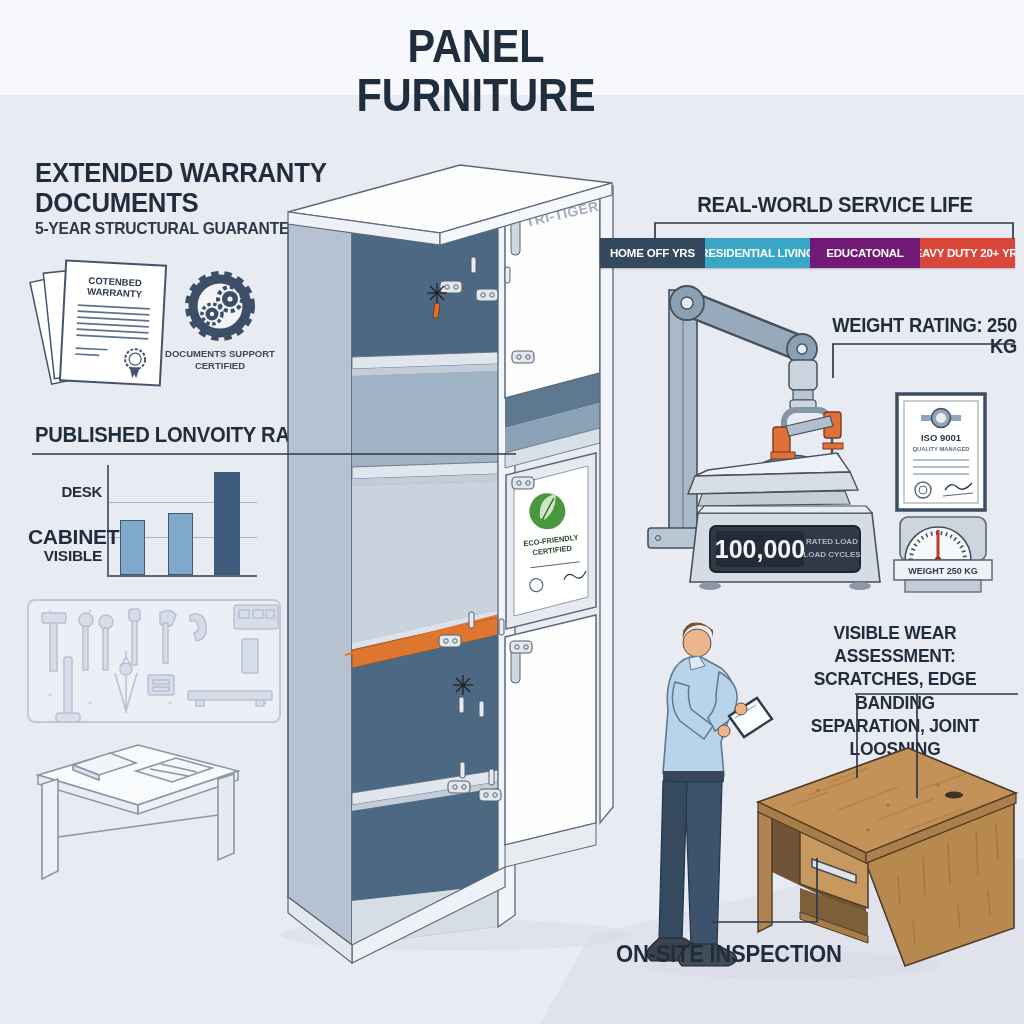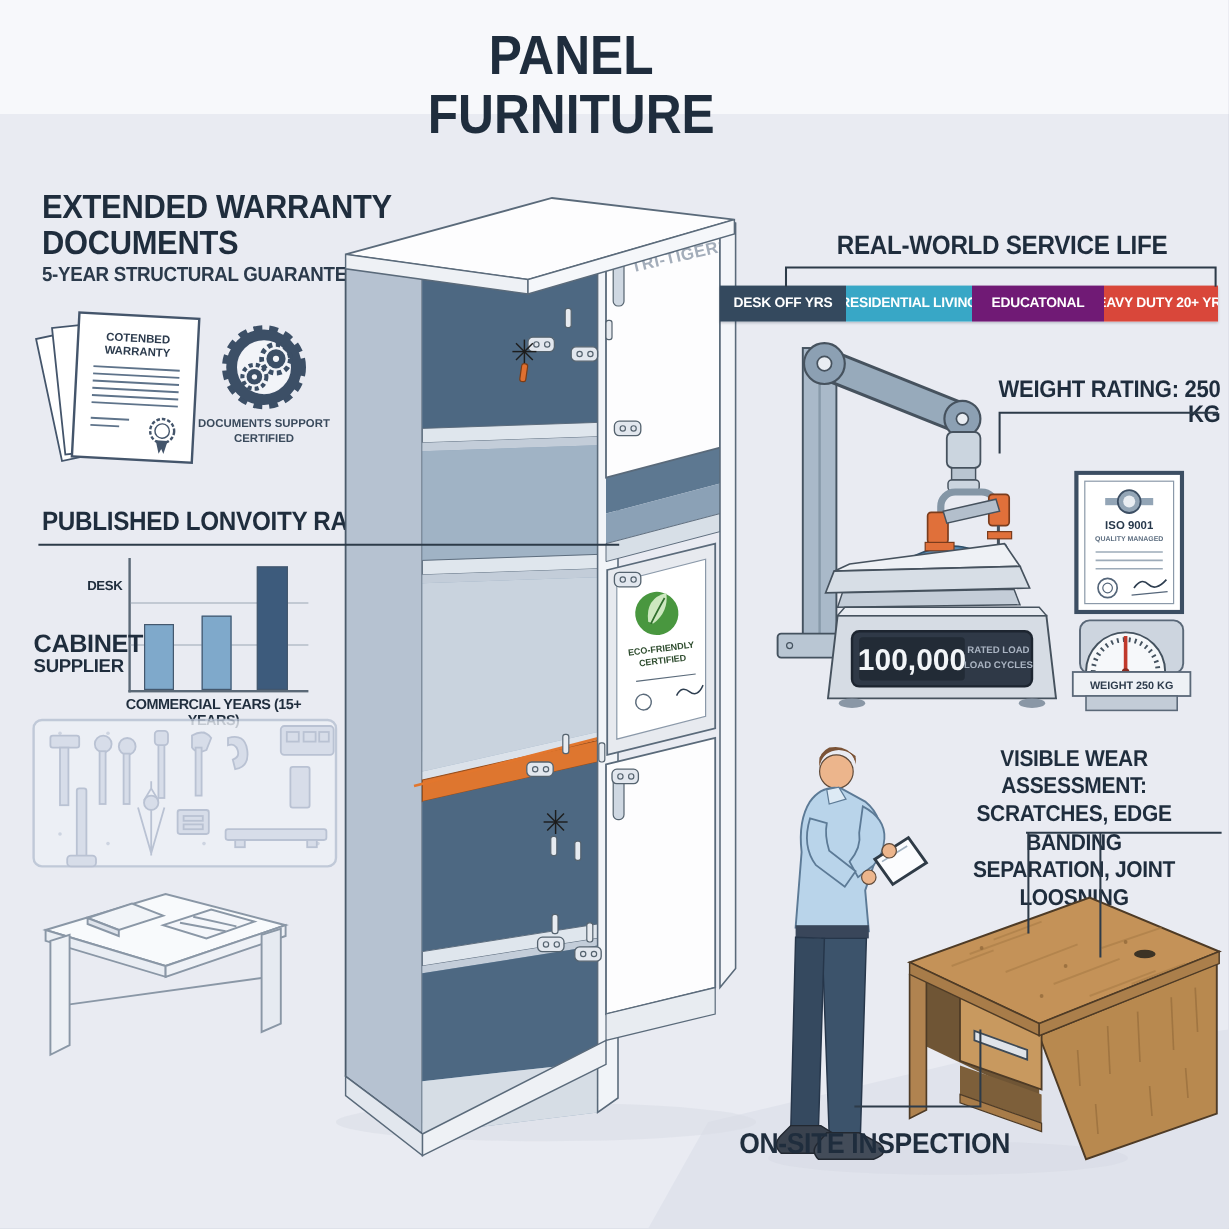--- a/index.html
+++ b/index.html
@@ -85,24 +85,23 @@
 
   <div class="abs hd cond" style="left:35px;top:423px;font-size:22px;">PUBLISHED LONVOITY RATING</div>
 
   <div class="abs" id="bar-area" style="left:107px;top:465px;width:148px;height:110px;border-left:2px solid #5b6977;border-bottom:2px solid #5b6977;">
     <div class="abs" style="left:0;top:37px;width:148px;height:1px;background:#aab4bf;"></div>
     <div class="abs" style="left:0;top:72px;width:148px;height:1px;background:#aab4bf;"></div>
   <div class="bar" style="left: 11px; width: 25px; height: 55px; background: rgb(127, 169, 203);"></div>
       <div class="bar" style="left: 59px; width: 25px; height: 62px; background: rgb(127, 169, 203);"></div>
       <div class="bar" style="left: 105px; width: 26px; height: 103px; background: rgb(61, 91, 124);"></div>
     </div>
-  <div class="abs hd right" style="left:28px;top:484px;width:74px;font-size:11px;">DESK</div>
+  <div class="abs hd right" style="left:28px;top:484px;width:74px;font-size:15px;">DESK</div>
   <div class="abs hd right" style="left:28px;top:526px;width:74px;font-size:21px;">CABINET</div>
-  <div class="abs hd right" style="left:28px;top:548px;width:74px;font-size:15.5px;">SUPPLIER</div>
-  <div class="abs hd center" style="left:88px;top:581px;width:180px;font-size:12px;letter-spacing:-.4px;">COMMERCIAL YEARS (15+ YEARS)</div>
+  <div class="abs hd right" style="left:28px;top:548px;width:74px;font-size:15.5px;">VISIBLE</div>
 
   <svg class="abs" style="left:20px;top:595px;" width="270" height="150" viewBox="0 0 270 150" opacity="0.8">
     <rect x="8" y="5" width="252" height="122" rx="7" fill="#edf0f6" stroke="#b7c1d2" stroke-width="2"></rect>
     <g fill="#c7cfdd">
         <circle cx="30" cy="16" r="1.5"></circle>
         <circle cx="70" cy="16" r="1.5"></circle>
         <circle cx="110" cy="16" r="1.5"></circle>
         <circle cx="150" cy="16" r="1.5"></circle>
         <circle cx="30" cy="100" r="1.5"></circle>
         <circle cx="70" cy="108" r="1.5"></circle>
@@ -250,21 +249,21 @@
         <line x1="188" y1="530" x2="188" y2="550"></line>
       <line x1="181" y1="533" x2="195" y2="547"></line>
         <line x1="181" y1="547" x2="195" y2="533"></line>
     </g>
     <use href="#pin" x="186" y="560"></use>
       <use href="#pin" x="206" y="564"></use>
   </svg>
 
   <div class="abs hd cond center" style="left:650px;top:193px;width:370px;font-size:22px;transform-origin:center top;">REAL-WORLD SERVICE LIFE</div>
   <div class="abs" id="service-bar" style="left:600px;top:238px;width:415px;height:30px;">
-      <div class="seg" style="width: 25.3%; background: rgb(52, 73, 94);">DESK OFF YRS</div>
+      <div class="seg" style="width: 25.3%; background: rgb(52, 73, 94);">HOME OFF YRS</div>
       <div class="seg" style="width: 25.3%; background: rgb(56, 167, 198);">RESIDENTIAL LIVING</div>
       <div class="seg" style="width: 26.5%; background: #701a75;">EDUCATONAL</div>
       <div class="seg" style="width: 22.9%; background: rgb(217, 71, 58);">HEAVY DUTY 20+ YRS)</div>
     </div>
 
   <div class="abs hd cond right" style="left:812px;top:315px;width:205px;font-size:20px;transform-origin:right top;">WEIGHT RATING: 250 KG</div>
 
   <svg class="abs" style="left:640px;top:280px;" width="250" height="330" viewBox="0 0 250 330">
 
     <rect x="29" y="10" width="28" height="240" fill="#a9b9c9" stroke="#44525f" stroke-width="1.6"></rect>

